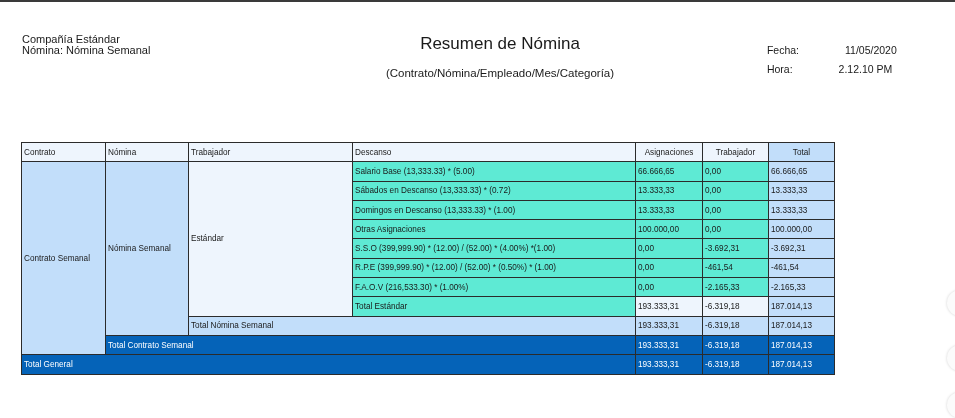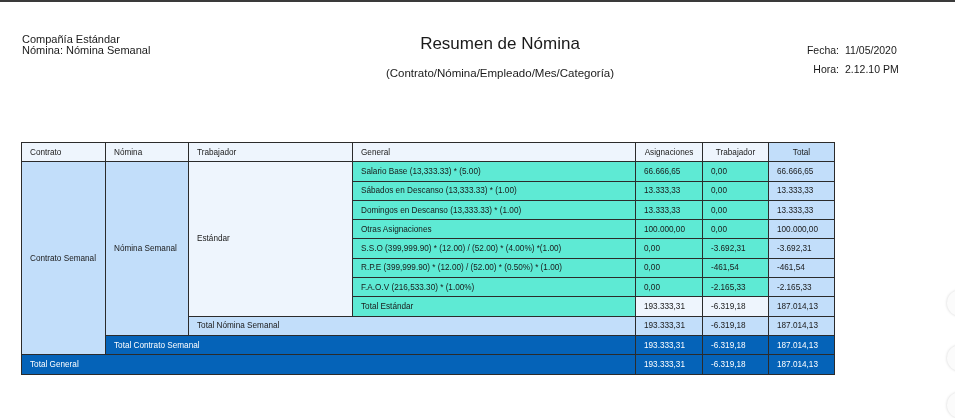--- a/index.html
+++ b/index.html
@@ -5,31 +5,31 @@
   html, body { margin: 0; padding: 0; }
   body {
     width: 955px; height: 418px; overflow: hidden; position: relative;
     background: #ffffff; font-family: "Liberation Sans", sans-serif; color: #1a1a1a;
   }
   .topbar { position: absolute; left: 0; top: 0; width: 955px; height: 2px; background: #3a3a3a; }
   .company { position: absolute; left: 22px; top: 34px; font-size: 11px; line-height: 11px; }
   .title { position: absolute; left: 0; width: 1000px; top: 34px; text-align: center; font-size: 17px; }
   .subtitle { position: absolute; left: 0; width: 1000px; top: 67px; text-align: center; font-size: 11.5px; }
   .meta { position: absolute; top: 40px; right: 28px; font-size: 10.5px; }
-  .meta .row { display: flex; justify-content: flex-end; height: 19px; align-items: center; }
+  .meta .row { display: flex; height: 19px; align-items: center; gap: 40px; }
   .meta .lbl { text-align: right; margin-right: 6px; }
   .meta .val { width: 82px; text-align: left; }
   .meta .val .sp { display: inline-block; width: 14px; }
 
   table.report {
     position: absolute; left: 21px; top: 142px;
     border-collapse: collapse; font-size: 8.2px; table-layout: fixed;
   }
   table.report td, table.report th {
-    border: 1.3px solid #2b2b2b; padding: 0 8px; height: 18.3px;
+    border: 1.3px solid #2b2b2b; padding: 0 2px; height: 18.3px;
     font-weight: normal; white-space: nowrap; overflow: hidden;
   }
   th { background: #eef5fd; text-align: left; }
   th.num { text-align: center; }
   th.total { background: #c2defa; }
   td.num { text-align: left; }
   .lvl1 { background: #c2defa; }
   .lvl2 { background: #eef5fd; }
   .white { background: #5eead4; }
   .totcol { background: #c2defa; }
@@ -71,38 +71,38 @@
       <col style="width:283px">
     <col style="width:67px">
       <col style="width:66px">
       <col style="width:66px">
   </colgroup>
   <thead>
     <tr>
       <th>Contrato</th>
       <th>Nómina</th>
       <th>Trabajador</th>
-      <th>General</th>
+      <th>Descanso</th>
       <th class="num">Asignaciones</th>
       <th class="num">Trabajador</th>
       <th class="num total">Total</th>
     </tr>
   </thead>
   <tbody>
     <tr>
       <td class="lvl1" rowspan="10">Contrato Semanal</td>
       <td class="lvl1" rowspan="9">Nómina Semanal</td>
       <td class="lvl2" rowspan="8" style="vertical-align: middle;">Estándar</td>
       <td class="white">Salario Base  (13,333.33) * (5.00)</td>
       <td class="white num">66.666,65</td>
       <td class="white num">0,00</td>
       <td class="totcol num">66.666,65</td>
     </tr>
     <tr>
-      <td class="white">Sábados en Descanso (13,333.33) * (1.00)</td>
+      <td class="white">Sábados en Descanso (13,333.33) * (0.72)</td>
       <td class="white num">13.333,33</td>
       <td class="white num">0,00</td>
       <td class="totcol num">13.333,33</td>
     </tr>
     <tr>
       <td class="white">Domingos en Descanso (13,333.33) * (1.00)</td>
       <td class="white num">13.333,33</td>
       <td class="white num">0,00</td>
       <td class="totcol num">13.333,33</td>
     </tr>

